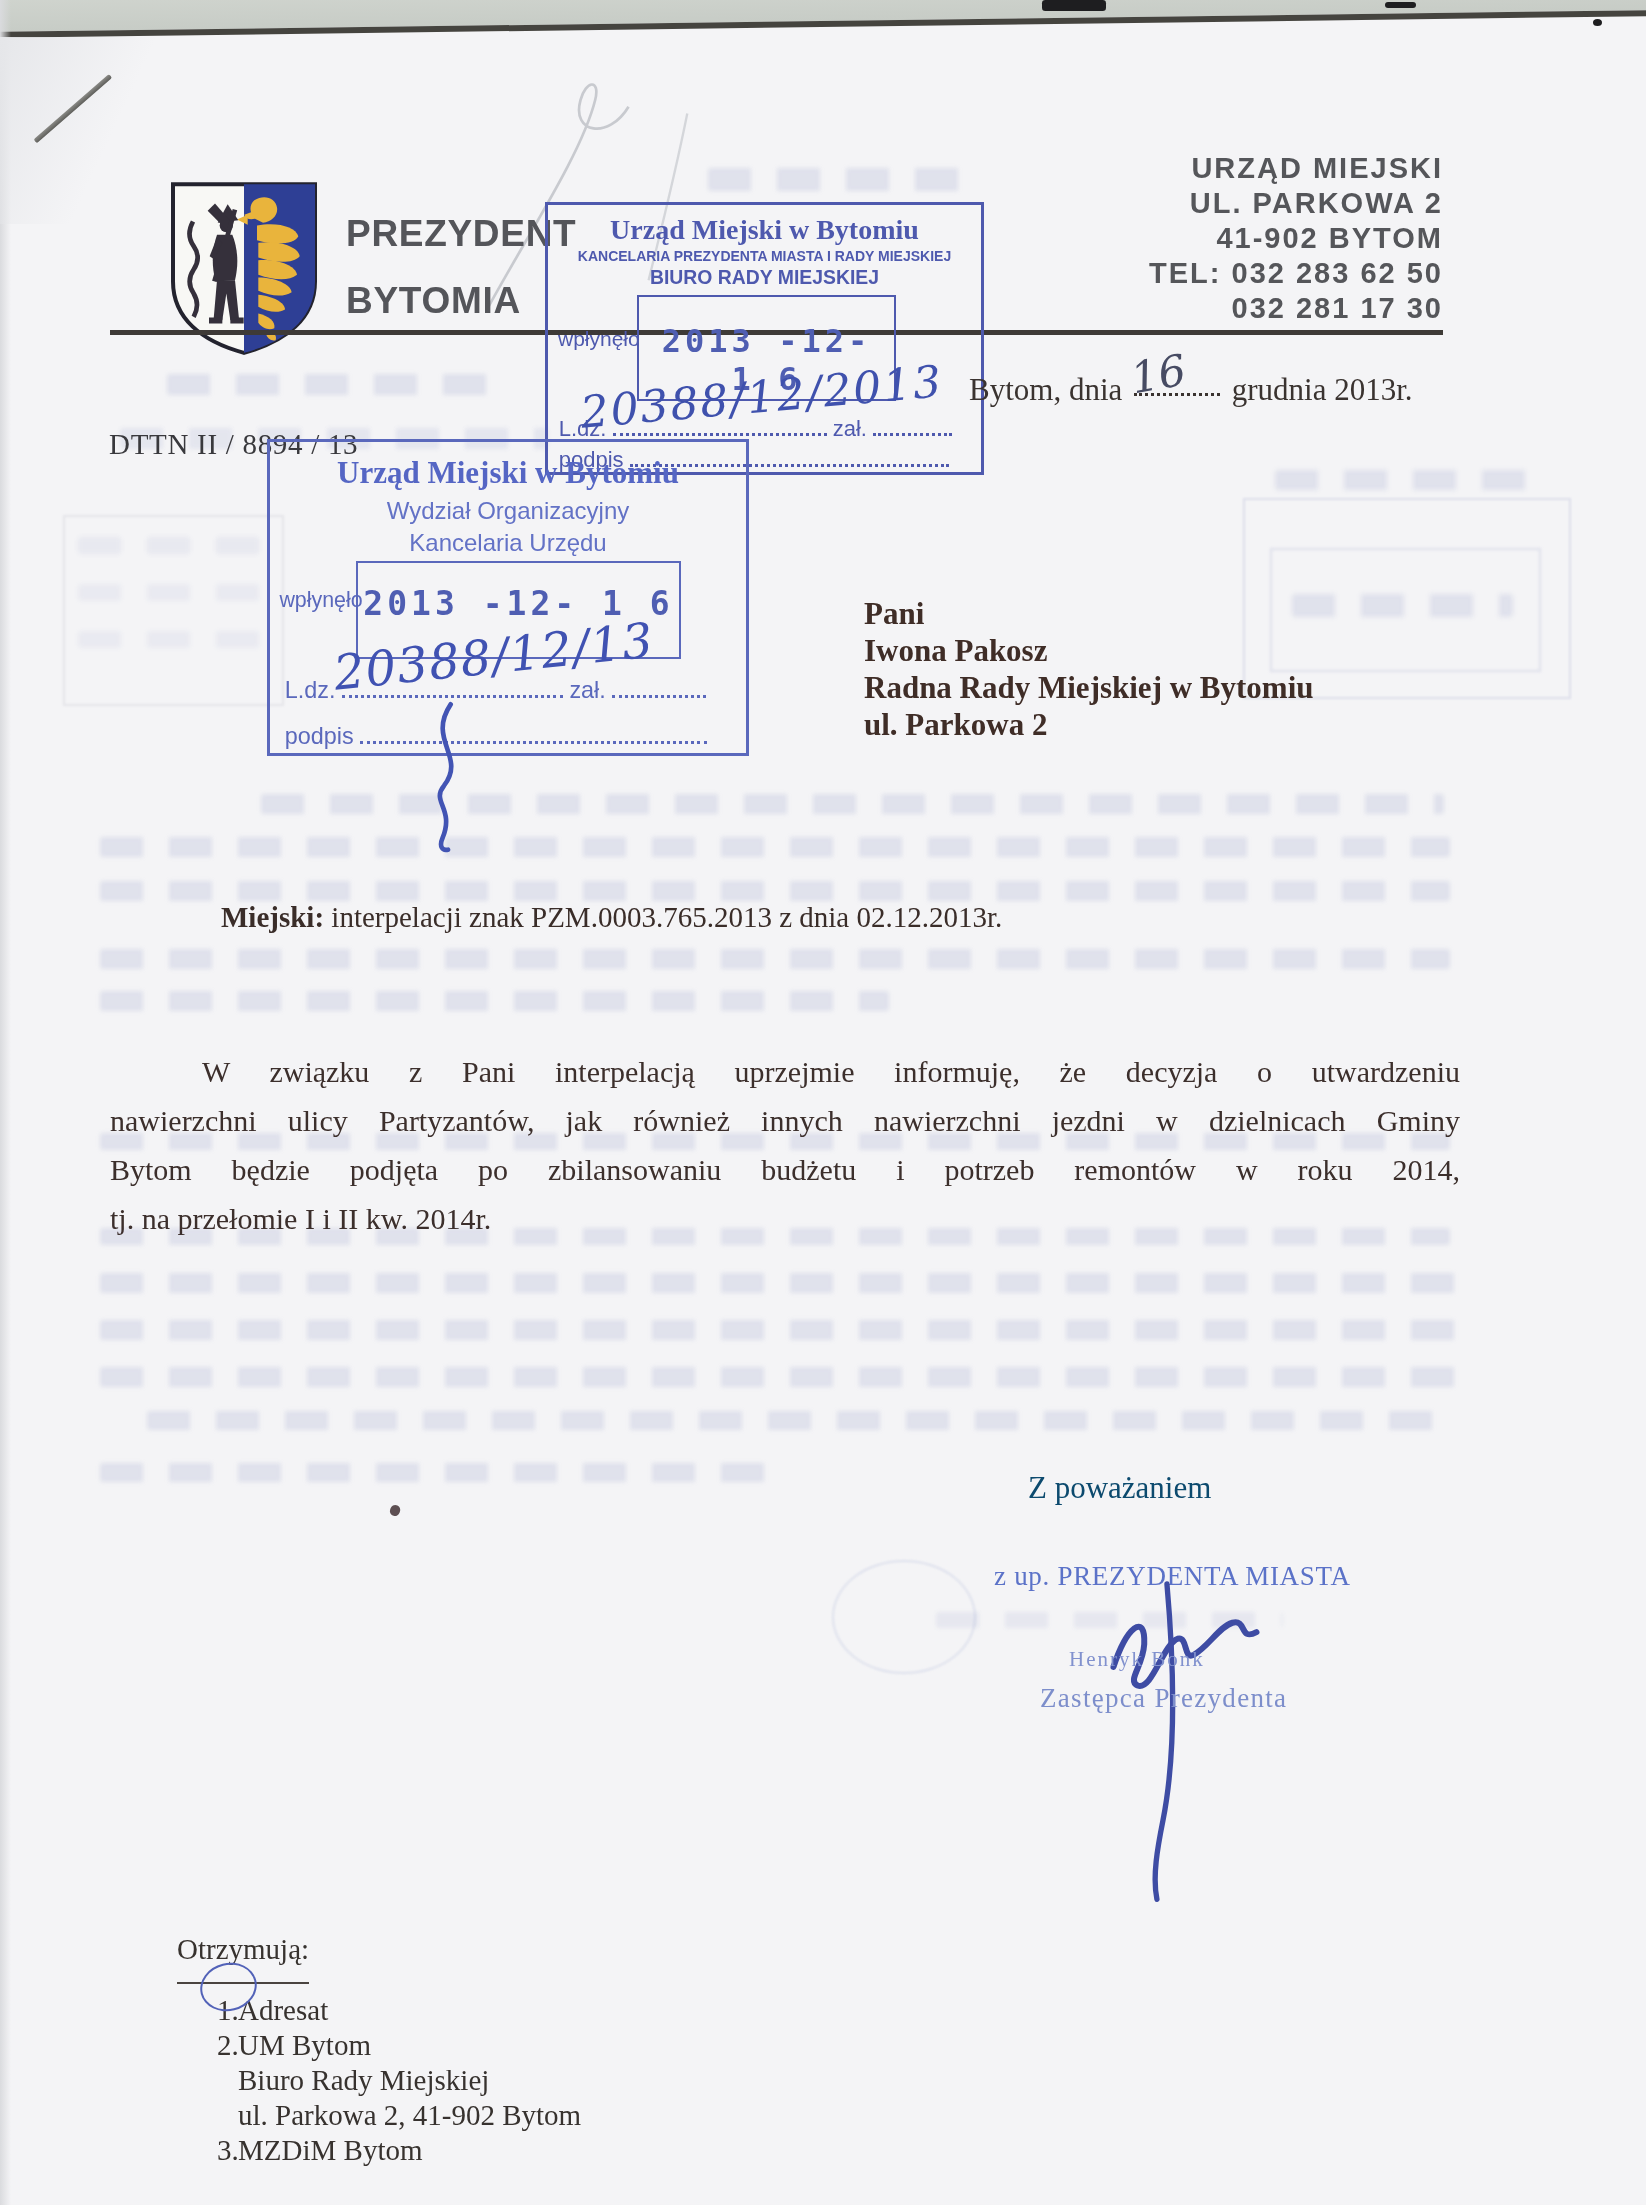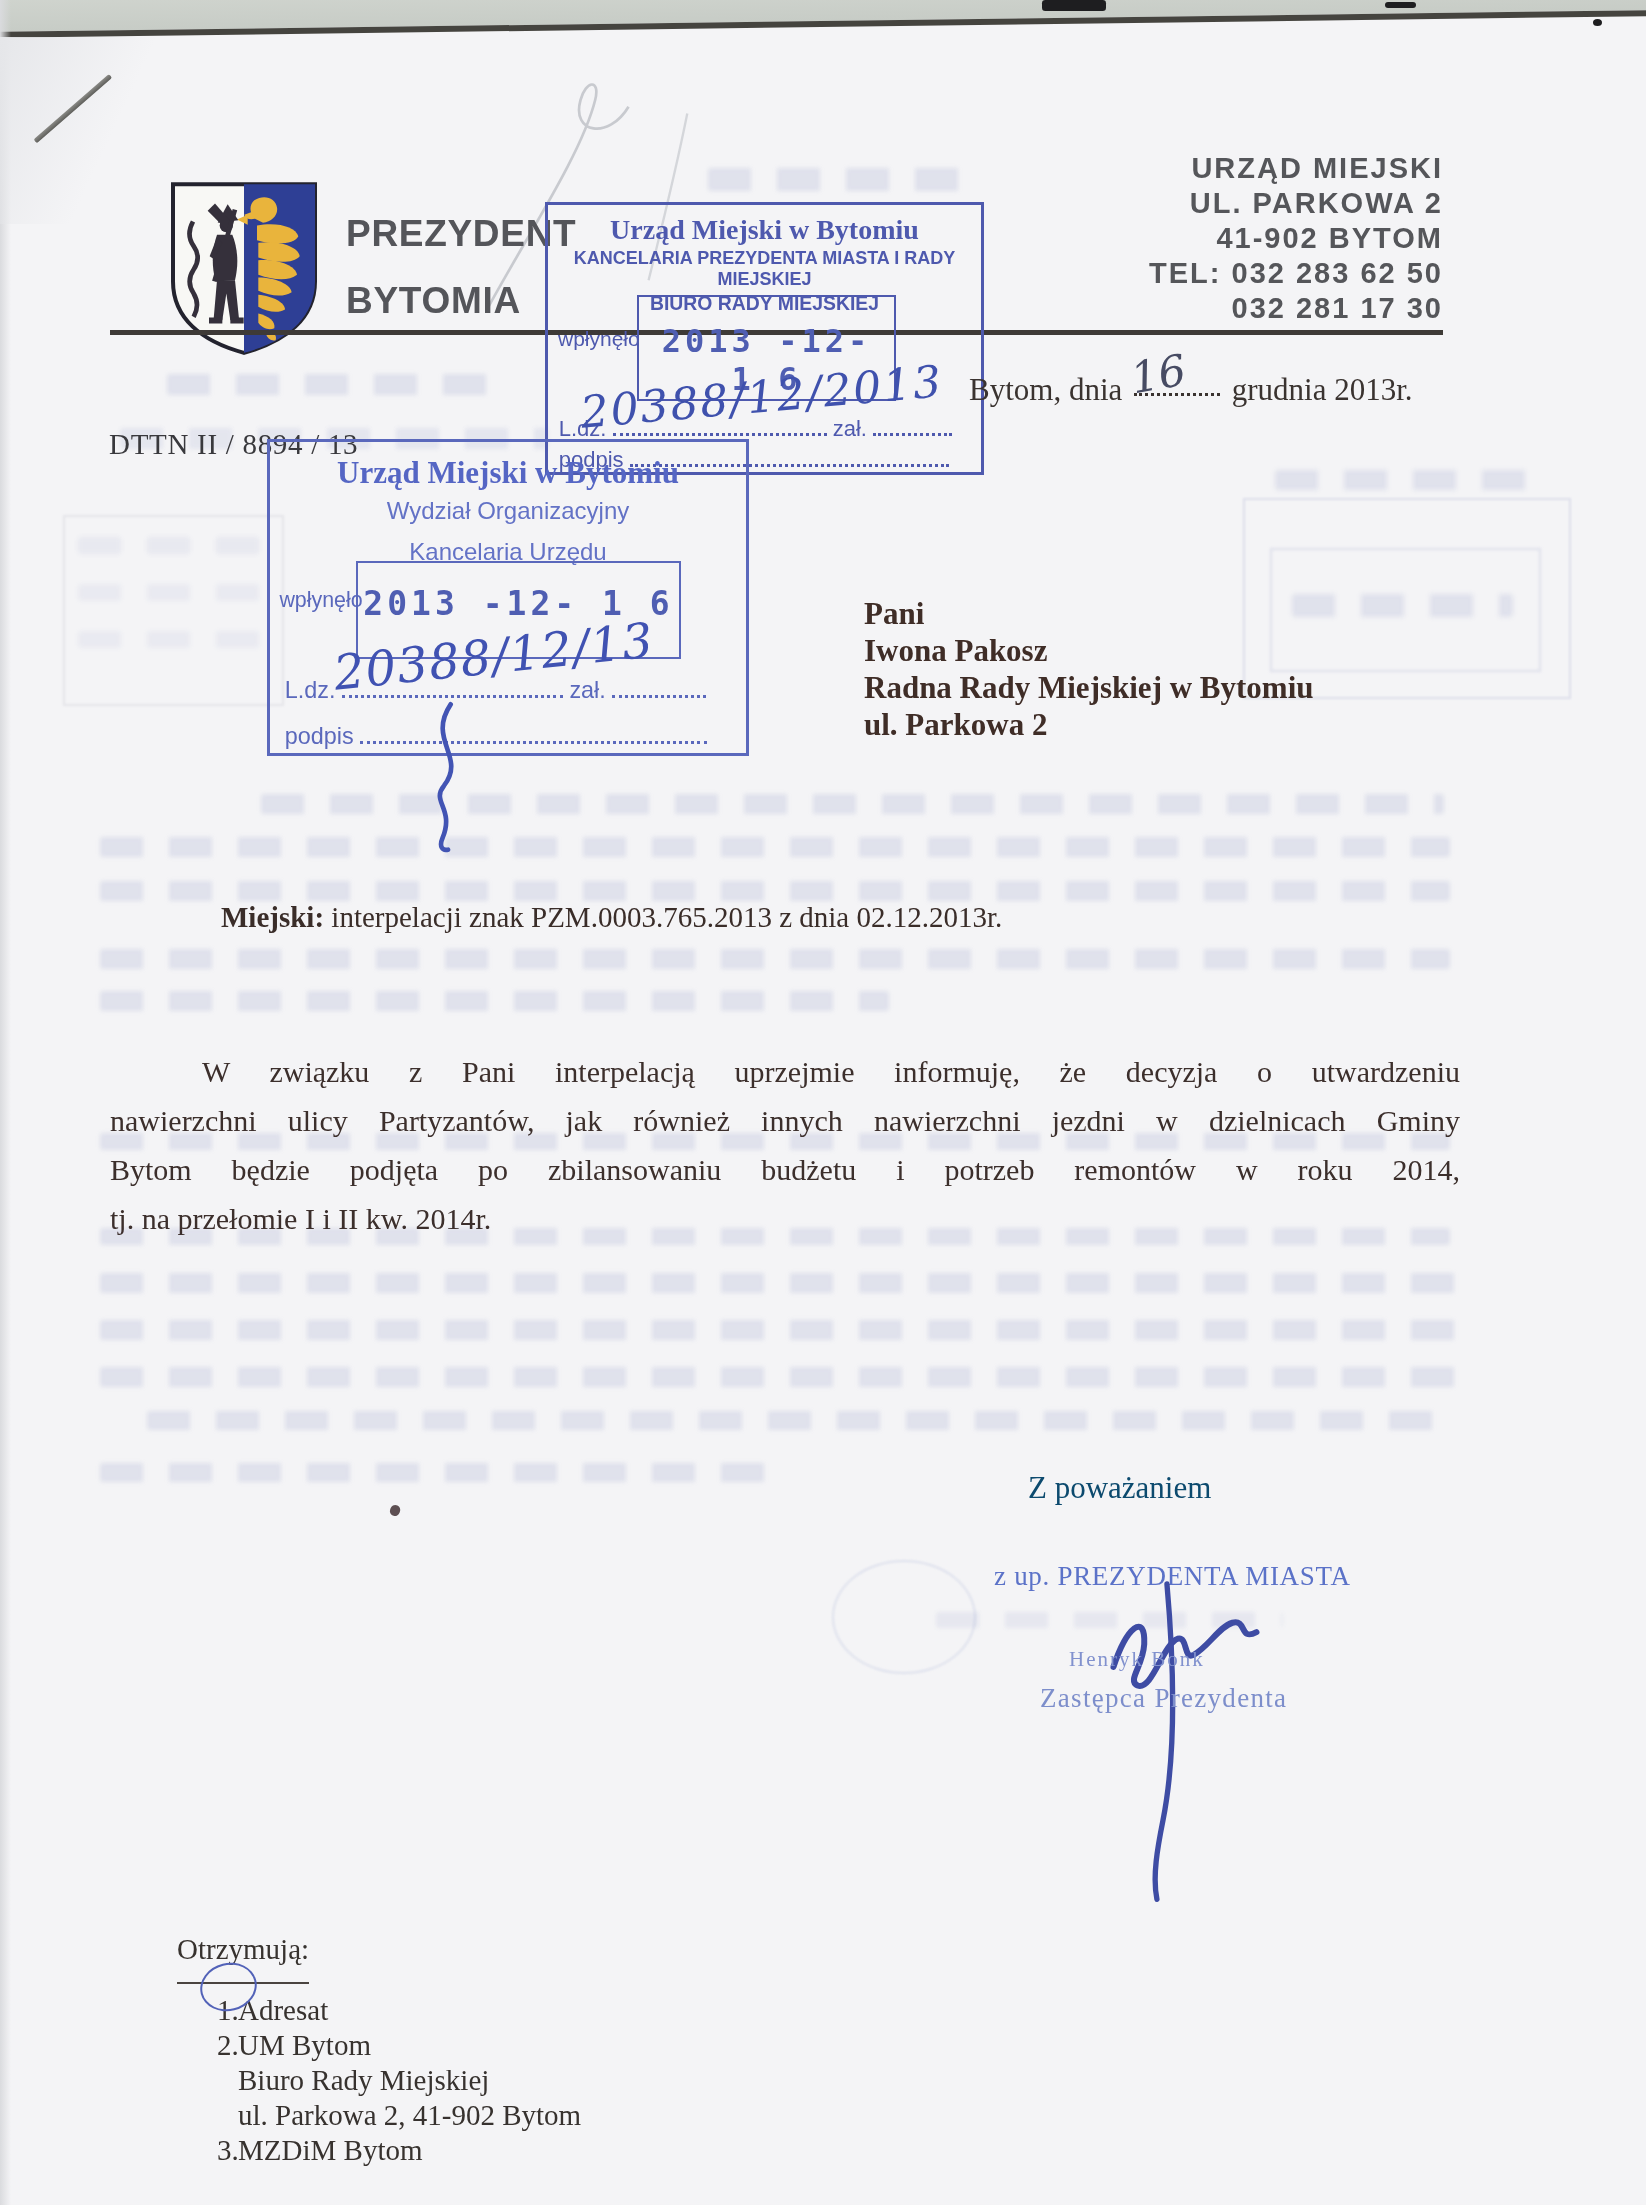--- a/index.html
+++ b/index.html
@@ -127,21 +127,21 @@
   <div>URZĄD MIEJSKI</div>
   <div>UL. PARKOWA 2</div>
   <div>41-902 BYTOM</div>
   <div>TEL: 032 283 62 50</div>
   <div>032 281 17 30</div>
 </div>
 <div class="abs rule"></div>
 
 <div class="abs stampbox" style="top:202px;left:545px;width:433px;height:267px;">
   <div class="stamp-title" style="margin-top:9.4px;font-size:28px;">Urząd Miejski w Bytomiu</div>
-  <div class="stamp-sub" style="font-size:18px;font-weight:bold;margin-top:1.3px;">KANCELARIA PREZYDENTA MIASTA I RADY MIEJSKIEJ</div>
+  <div class="stamp-sub" style="font-size:14px;font-weight:bold;margin-top:1.3px;">KANCELARIA PREZYDENTA MIASTA I RADY MIEJSKIEJ</div>
   <div class="stamp-sub" style="font-size:19.4px;font-weight:bold;margin-top:2.7px;">BIURO RADY MIEJSKIEJ</div>
   <div class="innerbox" style="top:90px;left:89px;width:255px;height:102px;">
     <div class="datechars" style="font-size:32px;color:#4f5eb2;text-align:center;margin-top:25.4px;">2013 -12- 1 6</div>
   </div>
   <div class="sans abs" style="top:122px;left:10px;font-size:21px;">wpłynęło</div>
   <div class="sans abs" style="top:211px;left:10.7px;font-size:22px;">
     <span>L.dz.</span>
     <span class="dotted" style="width:214px;"></span>
     <span>zał.</span>
     <span class="dotted" style="width:79px;"></span>
@@ -158,21 +158,21 @@
   <span class="dotted" style="width:86px;border-color:#3a3330;margin:0 4px;vertical-align:4px;"></span>
   <span>grudnia 2013r.</span>
 </div>
 <div class="abs hand" style="top:349px;left:1131px;font-size:43px;color:#474b63;transform:rotate(-10deg);">16</div>
 
 <div class="abs" style="top:428px;left:109px;font-size:29px;color:#39393d;letter-spacing:0.7px;">DTTN II / 8894 / 13</div>
 
 <div class="abs stamp2box" style="top:439px;left:267px;width:476px;height:311px;">
   <div class="stamp-title" style="margin-top:13.4px;font-size:31px;color:#5566c4;">Urząd Miejski w Bytomiu</div>
   <div class="stamp-sub" style="font-size:24px;color:#6372c6;margin-top:5.3px;">Wydział Organizacyjny</div>
-  <div class="stamp-sub" style="font-size:24px;color:#6372c6;margin-top:13px;">Kancelaria Urzędu</div>
+  <div class="stamp-sub" style="font-size:24px;color:#6372c6;margin-top:4px;">Kancelaria Urzędu</div>
   <div class="innerbox" style="top:119px;left:86px;width:321px;height:94px;">
     <div class="datechars" style="font-size:33px;color:#4f5eb2;text-align:center;margin-top:21.4px;">2013 -12- 1 6</div>
   </div>
   <div class="sans abs" style="top:146px;left:9.4px;font-size:21.4px;">wpłynęło</div>
   <div class="sans abs" style="top:235px;left:14.7px;font-size:23.4px;">
     <span>L.dz.</span>
     <span class="dotted" style="width:221px;"></span>
     <span>zał.</span>
     <span class="dotted" style="width:94px;"></span>
   </div>

